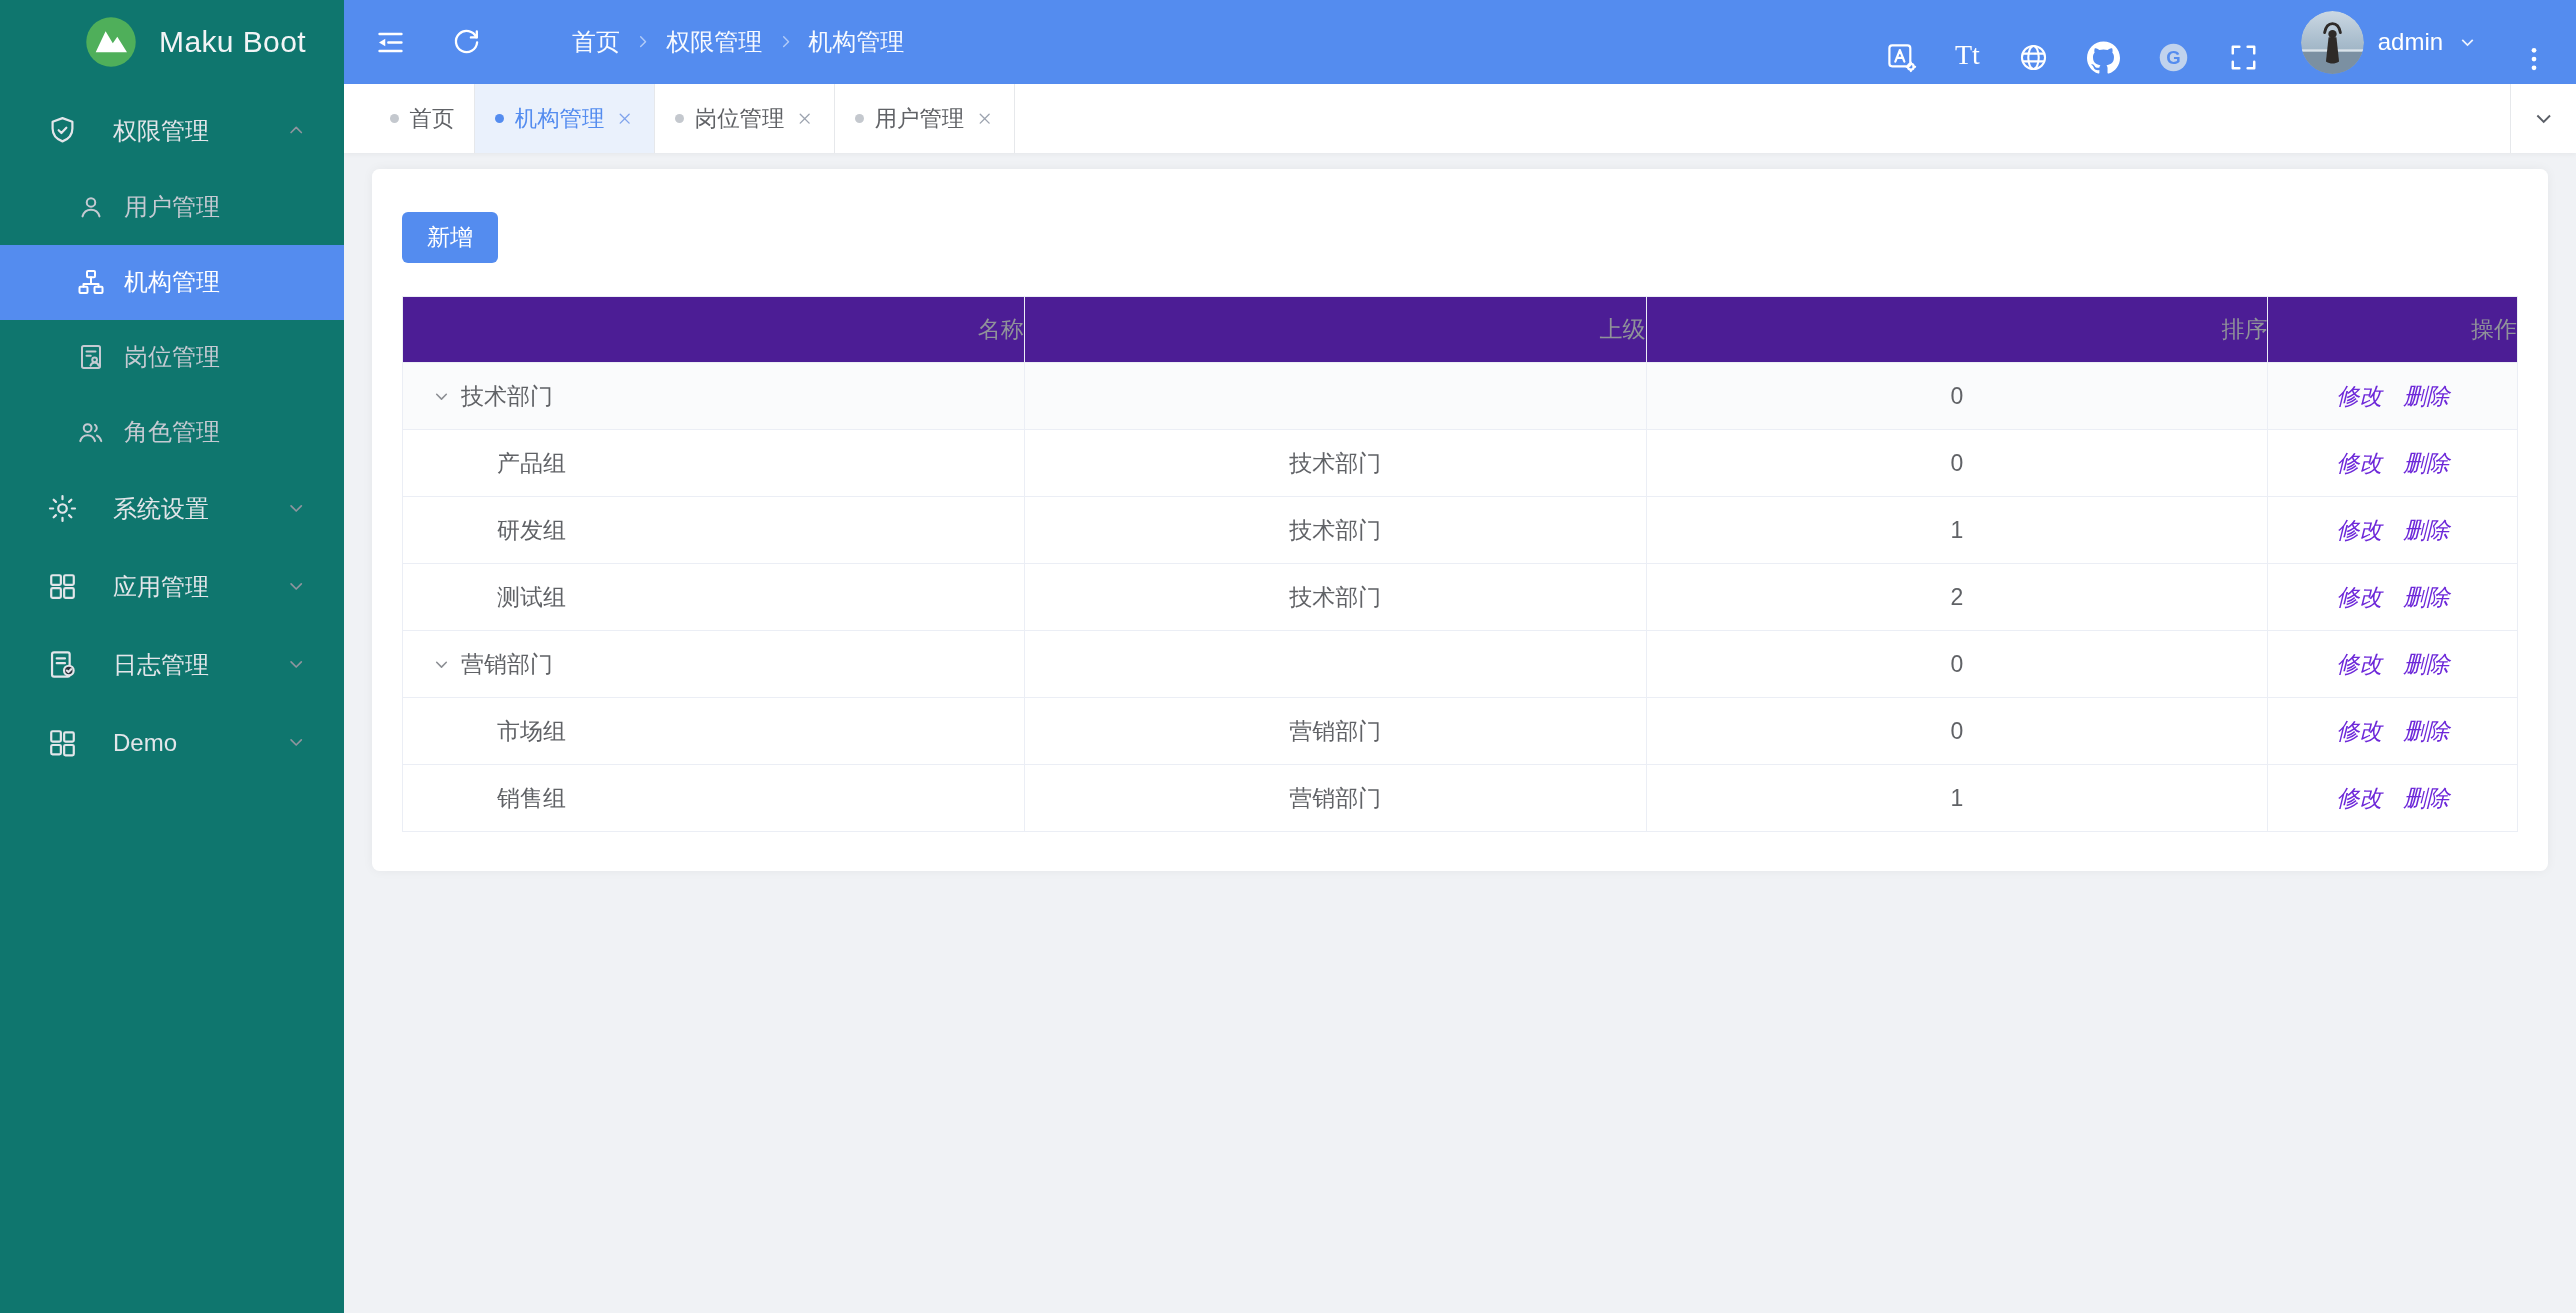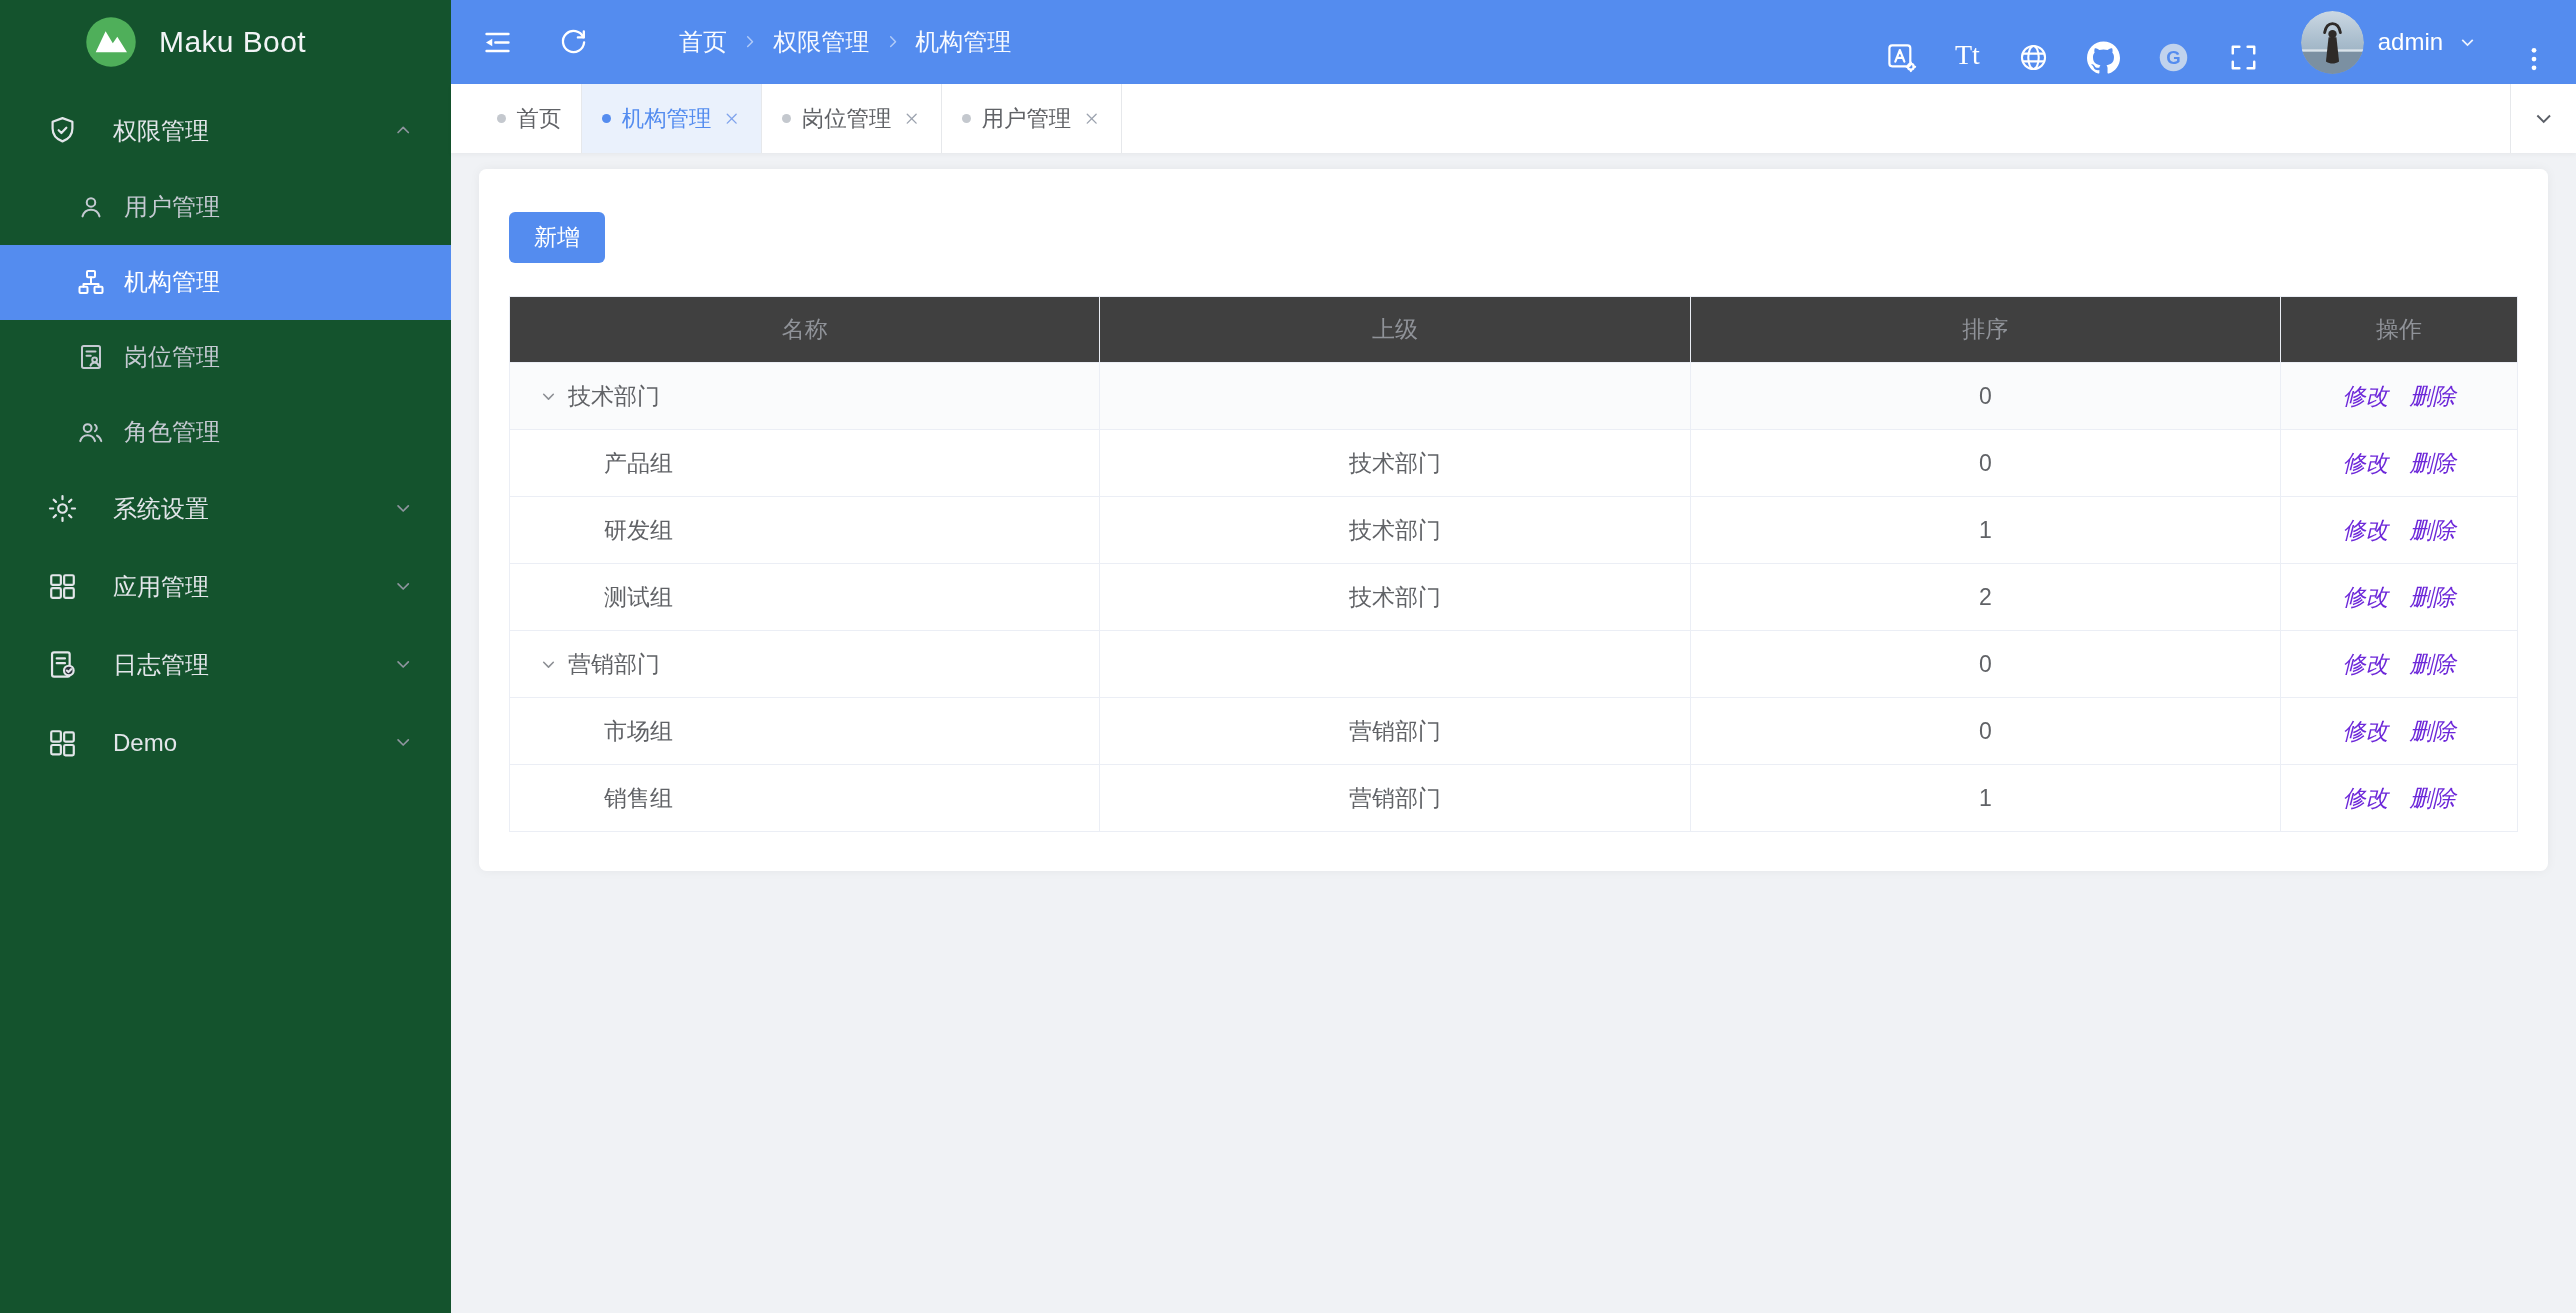--- a/index.html
+++ b/index.html
@@ -1,21 +1,21 @@
 <!DOCTYPE html>
 <html style="font-size:12px"><head>
 <meta charset="utf-8">
 <style>
   * { margin:0; padding:0; box-sizing:border-box; }
   html,body { width:2576px; height:1313px; overflow:hidden; }
   body { font-family:"Liberation Sans","DejaVu Sans",sans-serif; display:flex; background:#F0F2F5; }
   svg { display:block; }
 
   
-  .sidebar { width:451px; flex-shrink:0; background:#14532d; color:#C9CED6; display:flex; flex-direction:column; }
+  .sidebar { width:344px; flex-shrink:0; background:#0f766e; color:#C9CED6; display:flex; flex-direction:column; }
   .logo { height:84px; display:flex; align-items:center; padding-left:84px; gap:21px; flex-shrink:0; cursor:pointer; }
   .logo-badge { width:54px; height:54px; }
   .logo-title { color:#F2F4F6; font-size:30px; letter-spacing:0.4px; }
   .menu { padding-top:7.5px; }
   .mi { display:flex; align-items:center; height:78px; cursor:pointer; font-size:24px; color:#CDD2D9; }
   .mi-group { padding:0 37px 0 46px; color:#E3E6EA; }
   .mi-sub { padding:0 37px 0 76px; height:75px; color:#C5CAD2; }
   .mi-sub.active { background:#548CEF; color:#FFFFFF; }
   .mi-icon { width:33px; height:33px; margin-right:34px; flex-shrink:0; }
   .mi-sub .mi-icon { width:30px; height:30px; margin-right:18px; }
@@ -54,21 +54,21 @@
   .tabs-more { width:66px; border-left:0.7px solid #E6E8EB; display:flex; align-items:center; justify-content:center; cursor:pointer; color:#5A5E66; flex-shrink:0; }
   .tabs-more svg { width:25.4px; height:25.4px; }
 
   
   .content { flex:1; padding:16.4px 28px 0 28px; overflow:hidden;border-radius:20px; }
   .card { background:#fff; border-radius:7.5px; box-shadow:0 0 10.5px rgba(0,0,0,.05); padding:43px 30px 39px 30px; }
   .btn-add { background:#548CEF; color:#fff; border:none; border-radius:6px; height:51px; padding:0 25px; font-size:23px; cursor:pointer; font-family:inherit; }
 
   table.grid { width:100%; border-collapse:collapse; margin-top:33px; font-size:23px; color:#606266; table-layout:fixed; }
   .grid th, .grid td { border:0.7px solid #EBEEF5; font-weight:normal; }
-  .grid th { height:66px; color:#909399; text-align:center; background:#404040; }
+  .grid th { height:66px; color:#909399; text-align:right; background:#4c1d95; }
   .grid td { height:67px; text-align:center; }
   .grid tr.hl td { background:#FAFBFC; }
   td.cell-name { text-align:left; }
   .name-wrap { display:flex; align-items:center; padding-left:28px; }
   .row-arrow { width:21px; height:21px; color:#8C8F94; margin-right:9px; flex-shrink:0; cursor:pointer; }
   .row-indent { width:66px; flex-shrink:0; }
   .op-link { color:#6d28d9; text-decoration:none; cursor:pointer; margin:0 10.5px;font-style:italic; }
 </style>
 </head>
 <body>

